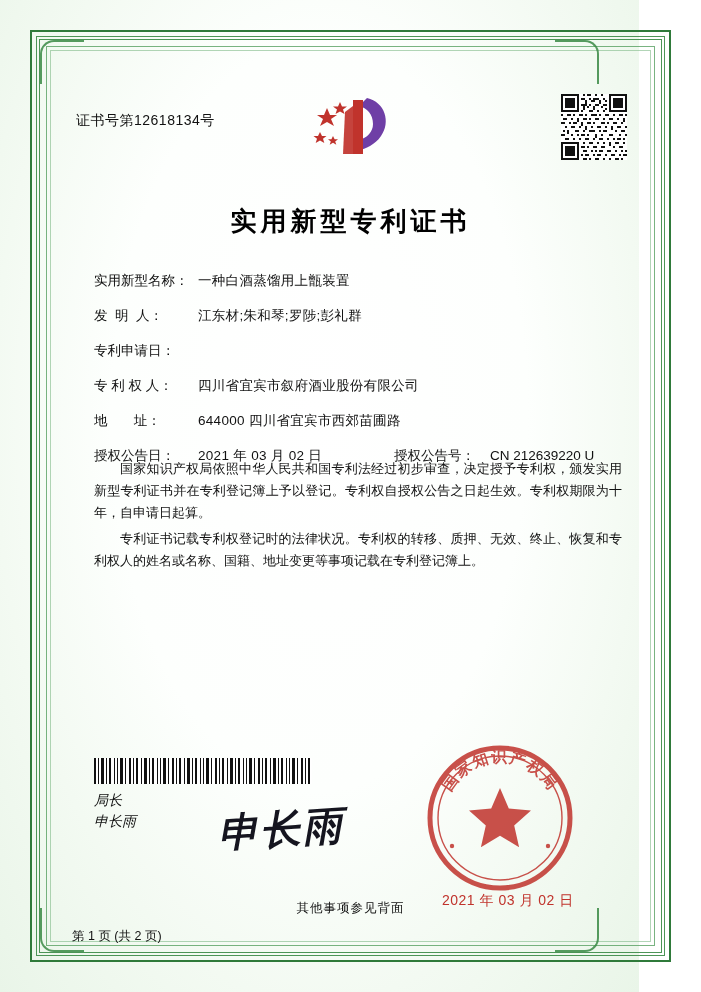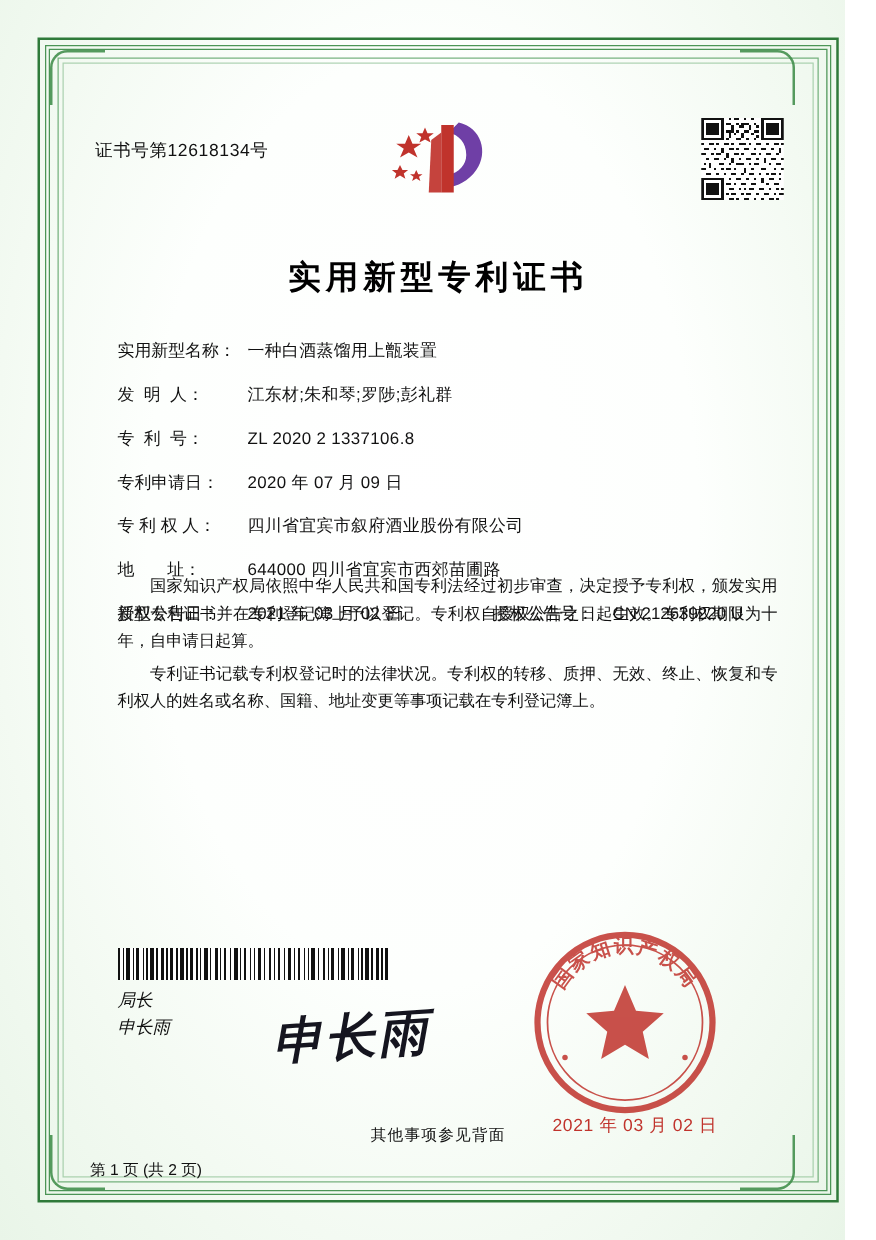--- a/index.html
+++ b/index.html
@@ -17,21 +17,20 @@
   }
 
   
   .page {
     position: absolute;
     left: 0; top: 0;
     width: 639px;
     height: 992px;
     background:
       radial-gradient(ellipse at 50% 42%, #ffffff 0%, #fdfffd 46%, #f3faf2 72%, #e9f5e8 100%);
-    padding-left: 37px;
   }
 
   
   .frame-outer {
     position: absolute;
     left: 30px; top: 30px;
     width: 641px;
     height: 932px;
     border: 2px solid #2f7a3a;
     box-sizing: border-box;
@@ -416,28 +415,23 @@
       <div class="row">
         <div class="label">实用新型名称：</div>
         <div class="value">一种白酒蒸馏用上甑装置</div>
       </div>
 
       <div class="row">
         <div class="label">发  明  人：</div>
         <div class="value">江东材;朱和琴;罗陟;彭礼群</div>
       </div>
 
-      <div class="row">
-        <div class="label">专  利  号：</div>
-        <div class="value">ZL 2020 2 1337106.8</div>
-      </div>
 
       <div class="row">
         <div class="label">专利申请日：</div>
-        <div class="value">2020 年 07 月 09 日</div>
       </div>
 
       <div class="row">
         <div class="label">专 利 权 人：</div>
         <div class="value">四川省宜宾市叙府酒业股份有限公司</div>
       </div>
 
       <div class="row">
         <div class="label">地       址：</div>
         <div class="value">644000  四川省宜宾市西郊苗圃路</div>

